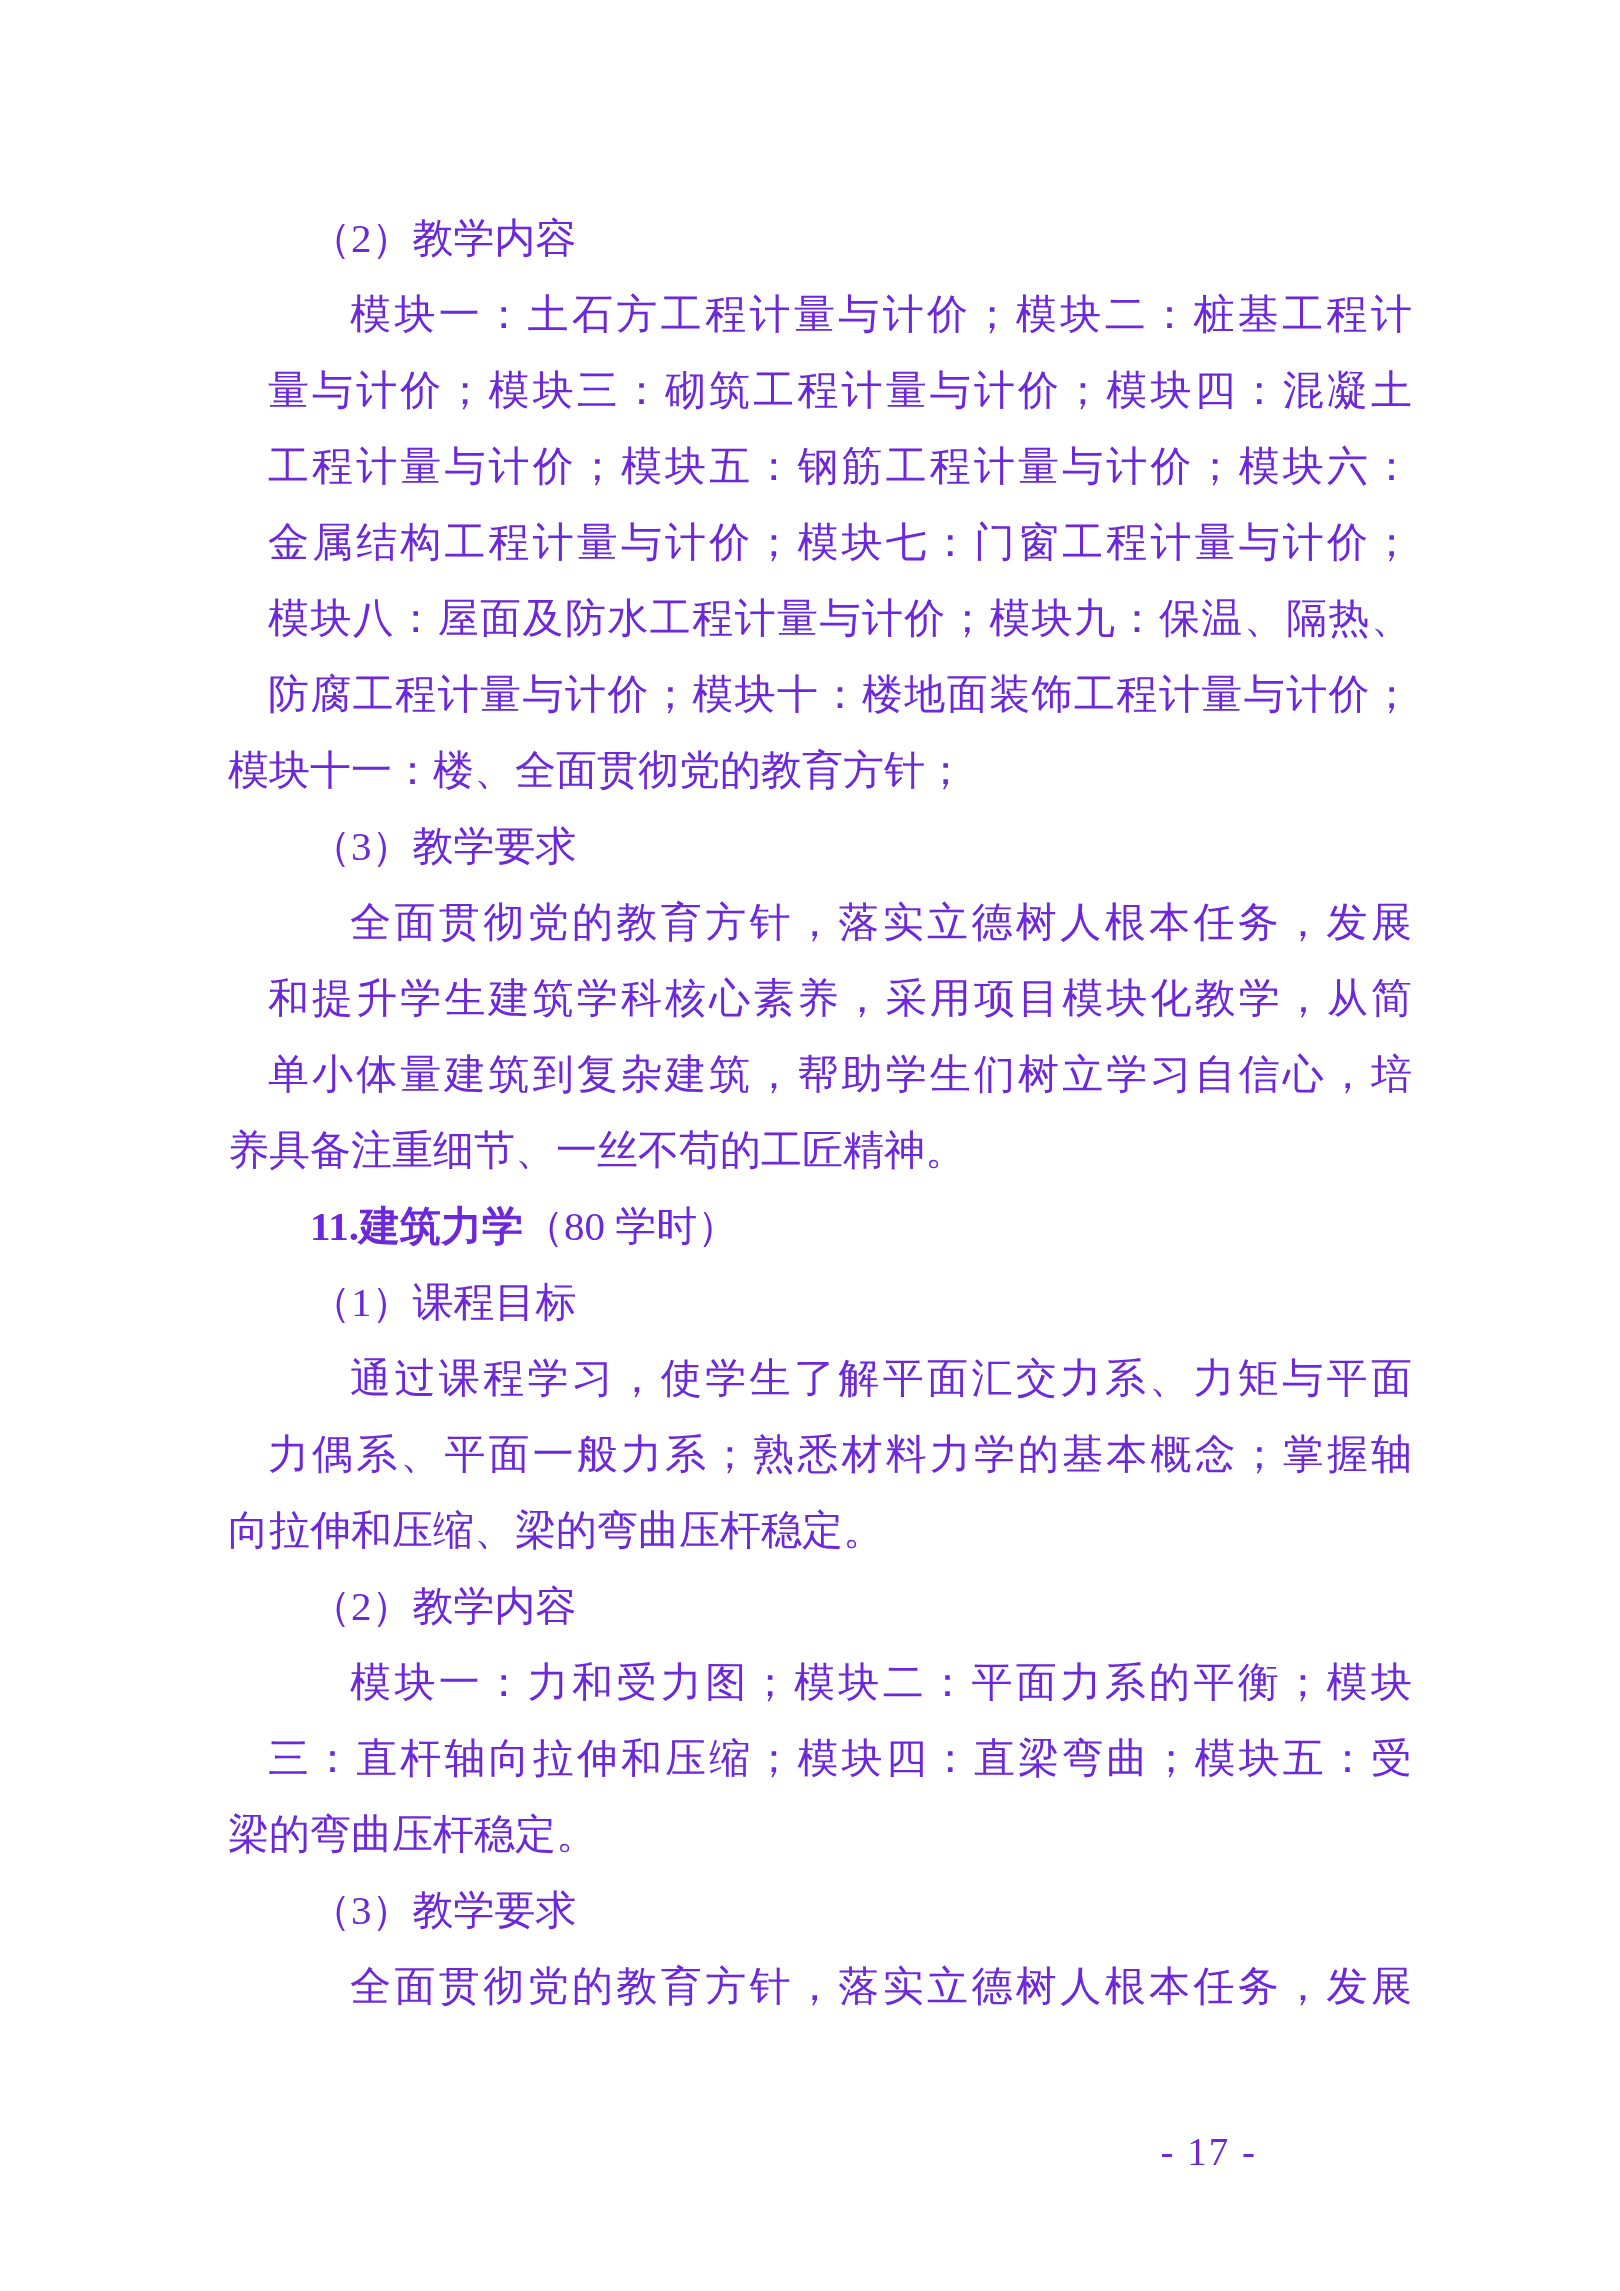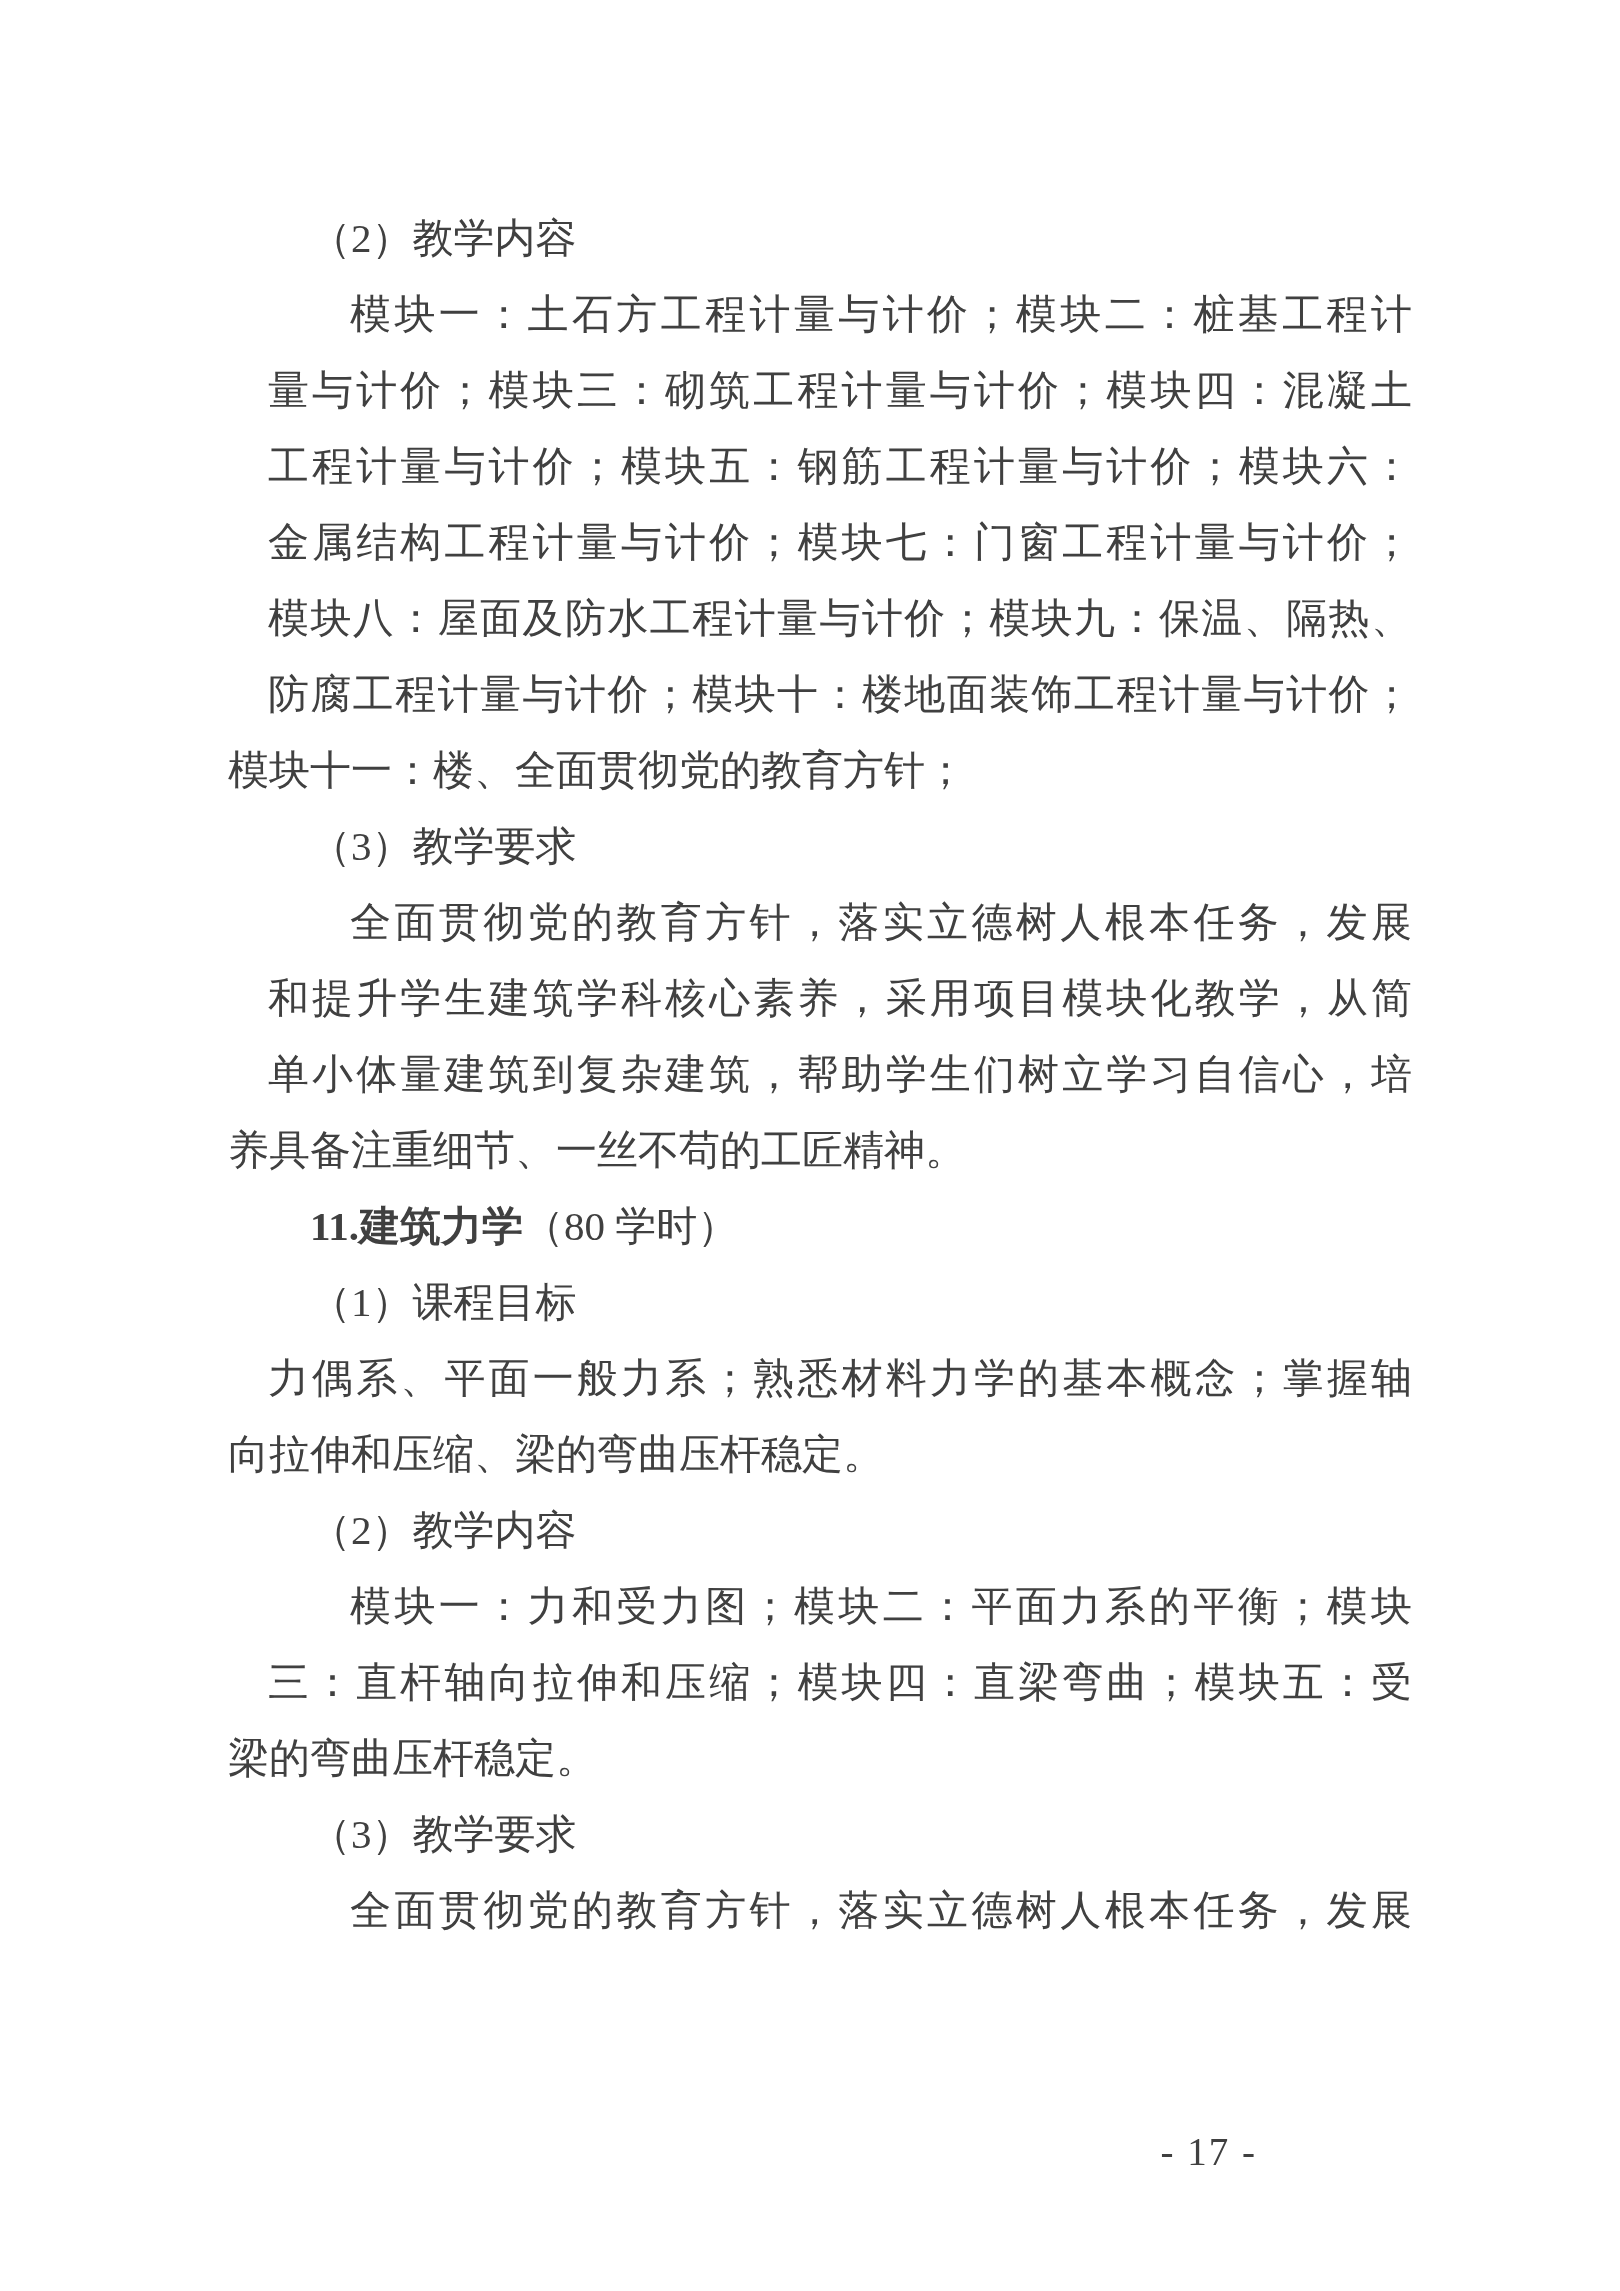--- a/index.html
+++ b/index.html
@@ -5,21 +5,21 @@
   html, body {
     margin: 0;
     padding: 0;
     background: #ffffff;
   }
   .page {
     position: relative;
     width: 1500px;
     height: 2292px;
     background: #ffffff;
-    color: #404040;
+    color: #6d28d9;
     font-family: "Liberation Serif", "DejaVu Serif", serif;
     overflow: hidden;
   }
   .text-block {
     position: absolute;
     left: 228px;
     top: 200px;
     width: 1144px;
     font-size: 41px;
     line-height: 76px;
@@ -67,20 +67,21 @@
     <div class="line">模块十一：楼、全面贯彻党的教育方针；</div>
     <div class="line indent">（3）教学要求</div>
     <div class="line indent fill">全面贯彻党的教育方针，落实立德树人根本任务，发展</div>
     <div class="line fill">和提升学生建筑学科核心素养，采用项目模块化教学，从简</div>
     <div class="line fill">单小体量建筑到复杂建筑，帮助学生们树立学习自信心，培</div>
     <div class="line">养具备注重细节、一丝不苟的工匠精神。</div>
     <div class="line indent">
       <span class="bold">11.建筑力学</span><span>（80 学时）</span>
     </div>
     <div class="line indent">（1）课程目标</div>
+    <div class="line indent fill">通过课程学习，使学生了解平面汇交力系、力矩与平面</div>
     <div class="line fill">力偶系、平面一般力系；熟悉材料力学的基本概念；掌握轴</div>
     <div class="line">向拉伸和压缩、梁的弯曲压杆稳定。</div>
     <div class="line indent">（2）教学内容</div>
     <div class="line indent fill">模块一：力和受力图；模块二：平面力系的平衡；模块</div>
     <div class="line fill">三：直杆轴向拉伸和压缩；模块四：直梁弯曲；模块五：受</div>
     <div class="line">梁的弯曲压杆稳定。</div>
     <div class="line indent">（3）教学要求</div>
     <div class="line indent fill">全面贯彻党的教育方针，落实立德树人根本任务，发展</div>
   </div>
 

